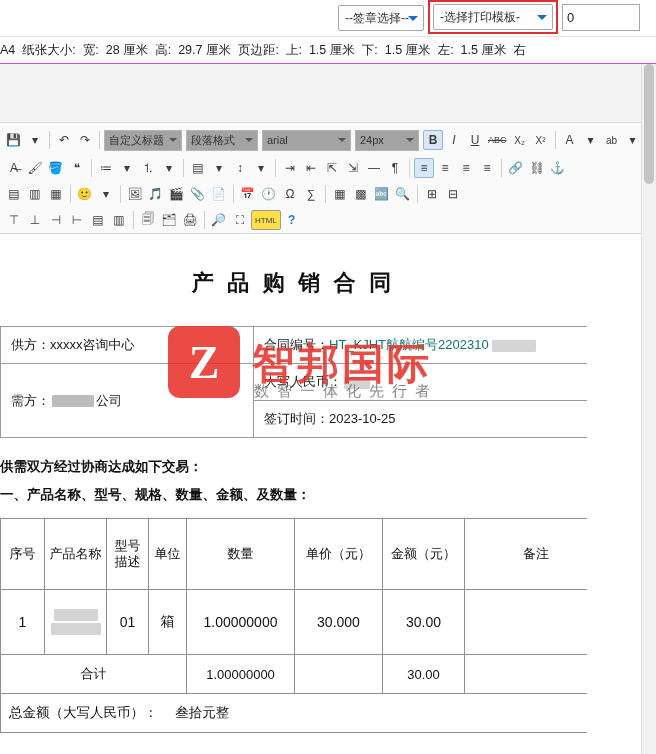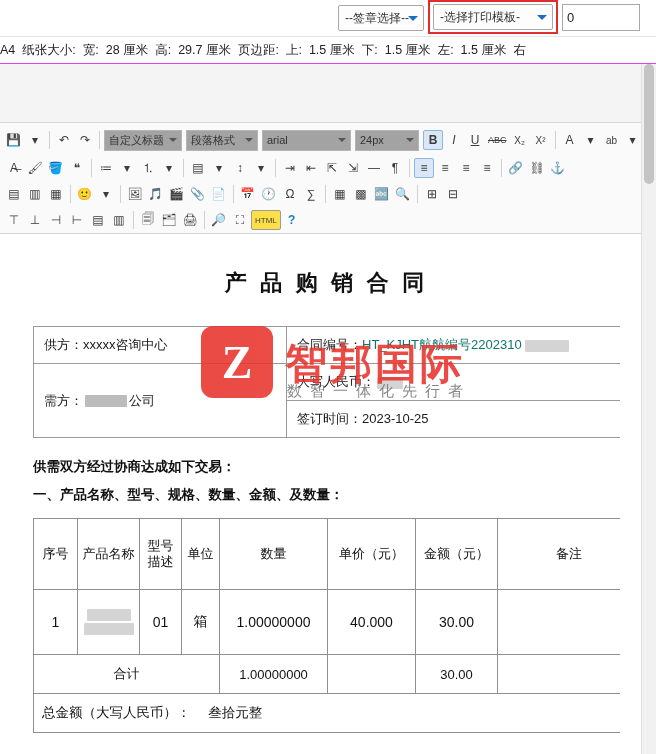--- a/index.html
+++ b/index.html
@@ -169,21 +169,20 @@
     border-top: 4px solid #555;
   }
 
   
   .doc {
     position: absolute;
     left: 0; top: 236px;
     width: 587px; height: 518px;
     background: #fff;
     overflow: hidden;
-    margin-left: 33px;
   }
   .doc-title {
     text-align: center;
     font-size: 22px;
     font-weight: bold;
     color: #111;
     letter-spacing: 4px;
     margin-top: 32px;
     font-family: "Liberation Serif", serif;
   }
@@ -526,21 +525,21 @@
       </tr>
       <tr>
         <td class="cell">1</td>
         <td class="cell">
           <span class="redacted" style="width:44px;display:block;margin:2px auto"></span>
           <span class="redacted" style="width:50px;display:block;margin:2px auto"></span>
         </td>
         <td class="cell">01</td>
         <td class="cell">箱</td>
         <td class="cell">1.00000000</td>
-        <td class="cell">40.000</td>
+        <td class="cell">30.000</td>
         <td class="cell">30.00</td>
         <td class="cell"></td>
       </tr>
       <tr class="total">
         <td colspan="4">合计</td>
         <td>1.00000000</td>
         <td></td>
         <td>30.00</td>
         <td></td>
       </tr>

